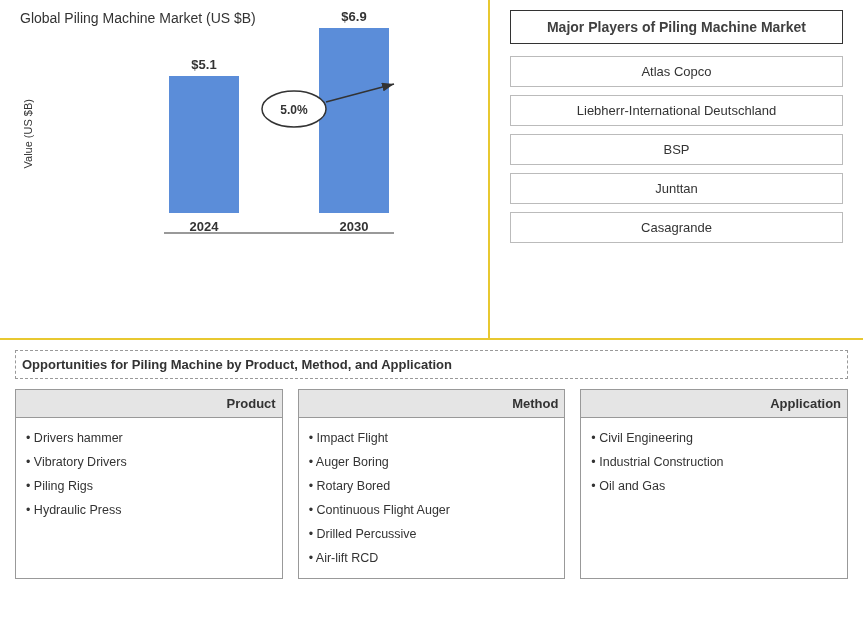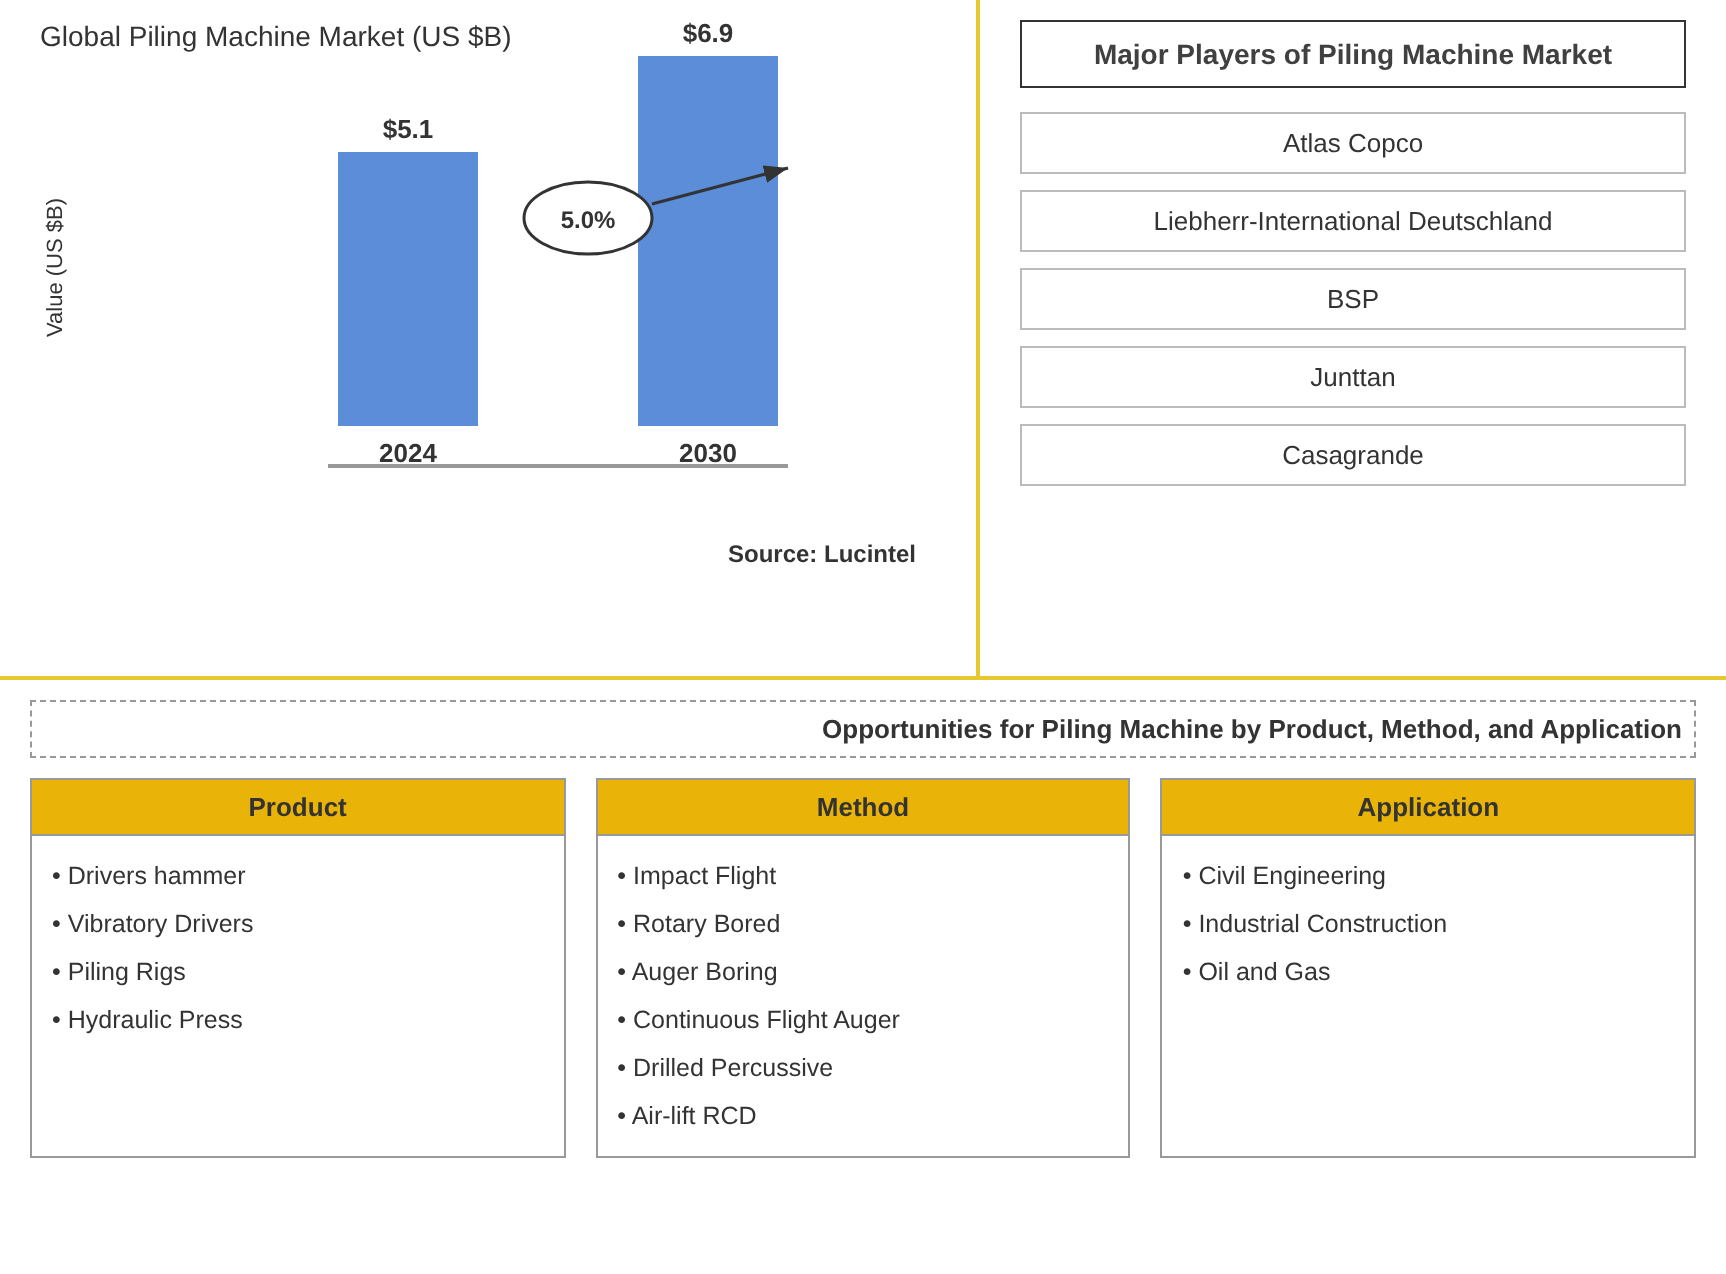--- a/index.html
+++ b/index.html
@@ -117,42 +117,42 @@
     }
 
     
     .bottom-section {
       flex: 1;
       padding: 10px 15px 10px 15px;
     }
 
     .bottom-title {
       border: 1.5px dashed #999;
-      text-align: right;
+      text-align: left;
       font-weight: bold;
       font-size: 13px;
       color: #333;
       padding: 6px;
       margin-bottom: 10px;
     }
 
     .columns-container {
       display: flex;
       flex-direction: row;
       gap: 15px;
     }
 
     .column {
       flex: 1;
       border: 1.5px solid #999;
     }
 
     .column-header {
-      background-color: #eab308;
-      text-align: center;
+      background-color: #e5e5e5;
+      text-align: right;
       font-weight: bold;
       font-size: 13px;
       color: #333;
       padding: 6px;
       border-bottom: 1.5px solid #999;
     }
 
     .column-body {
       padding: 8px 10px;
     }
@@ -212,21 +212,20 @@
                 <marker id="arrowhead" markerWidth="8" markerHeight="6" refX="8" refY="3" orient="auto">
                   <polygon points="0 0, 8 3, 0 6" fill="#333"></polygon>
                 </marker>
               </defs>
             </svg>
           </div>
 
         </div>
       </div>
 
-      <div class="chart-source">Source: Lucintel</div>
     </div>
 
     <div class="players-section">
       <div class="players-title">Major Players of Piling Machine Market</div>
 
       <div>
         <div class="player-item">Atlas Copco</div>
         <div class="player-item">Liebherr-International Deutschland</div>
         <div class="player-item">BSP</div>
         <div class="player-item">Junttan</div>
@@ -248,22 +247,22 @@
           <div class="column-item">Vibratory Drivers</div>
           <div class="column-item">Piling Rigs</div>
           <div class="column-item">Hydraulic Press</div>
         </div>
       </div>
 
       <div class="column">
         <div class="column-header">Method</div>
         <div class="column-body">
           <div class="column-item">Impact Flight</div>
+          <div class="column-item">Auger Boring</div>
           <div class="column-item">Rotary Bored</div>
-          <div class="column-item">Auger Boring</div>
           <div class="column-item">Continuous Flight Auger</div>
           <div class="column-item">Drilled Percussive</div>
           <div class="column-item">Air-lift RCD</div>
         </div>
       </div>
 
       <div class="column">
         <div class="column-header">Application</div>
         <div class="column-body">
           <div class="column-item">Civil Engineering</div>

